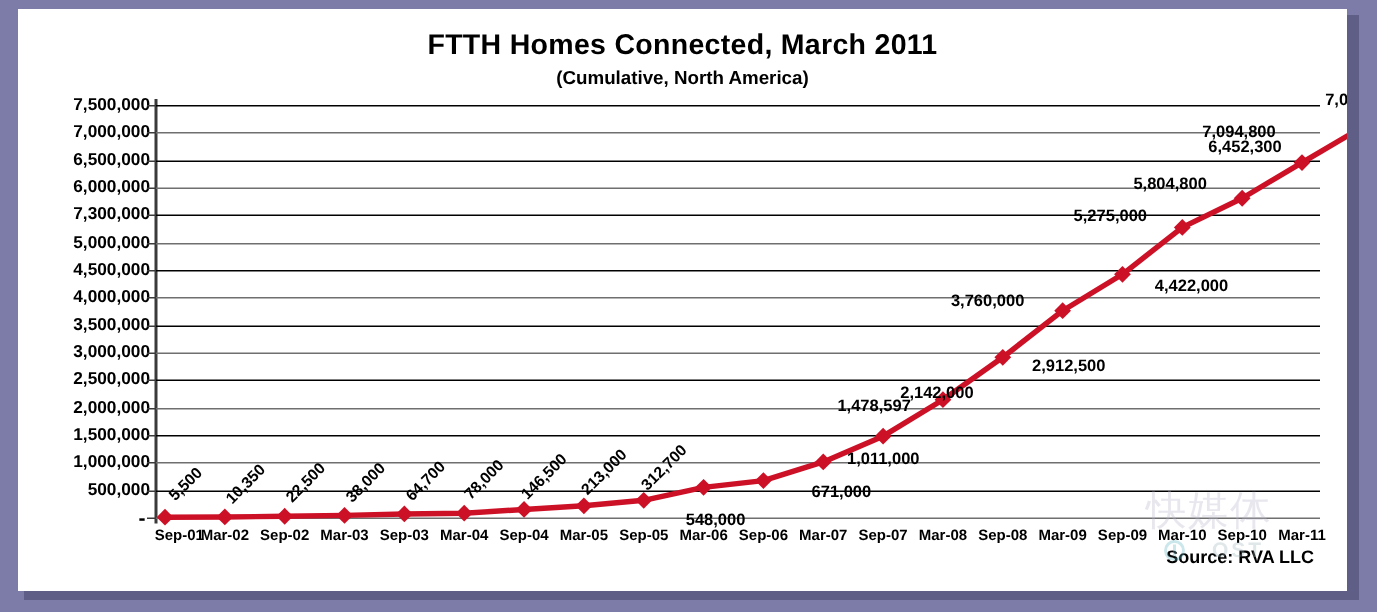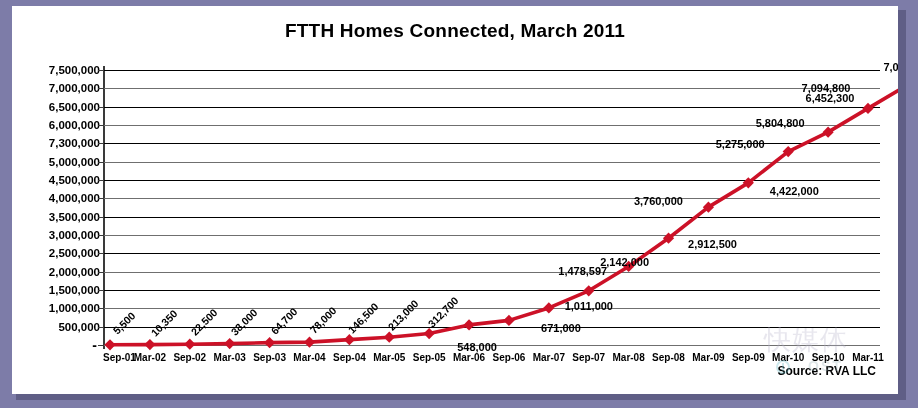--- a/index.html
+++ b/index.html
@@ -192,20 +192,21 @@
   }
 </style>
 </head>
 <body>
 
 <div id="slide-frame">
   <div id="slide-shadow"></div>
   <div id="slide-page">
 
     <div id="chart-title">FTTH Homes Connected, March 2011</div>
+    <div id="chart-subtitle">(Cumulative, North America)</div>
 
     <div id="y-labels">
         <div class="y-label" style="top: 275px; font-size: 14px; padding-right: 3px;">-</div>
         <div class="y-label" style="top: 256.667px;">500,000</div>
         <div class="y-label" style="top: 238.333px;">1,000,000</div>
         <div class="y-label" style="top: 220px;">1,500,000</div>
         <div class="y-label" style="top: 201.667px;">2,000,000</div>
         <div class="y-label" style="top: 183.333px;">2,500,000</div>
         <div class="y-label" style="top: 165px;">3,000,000</div>
         <div class="y-label" style="top: 146.667px;">3,500,000</div>

